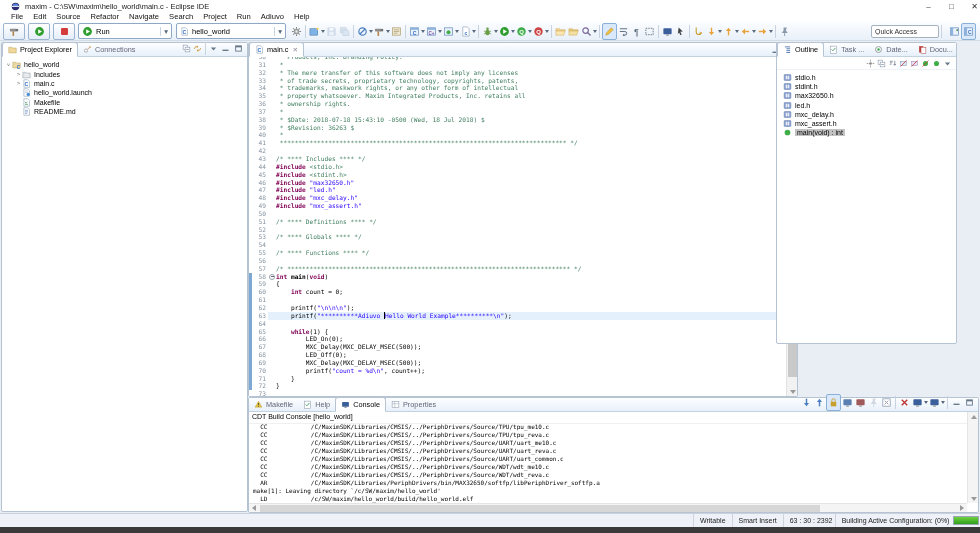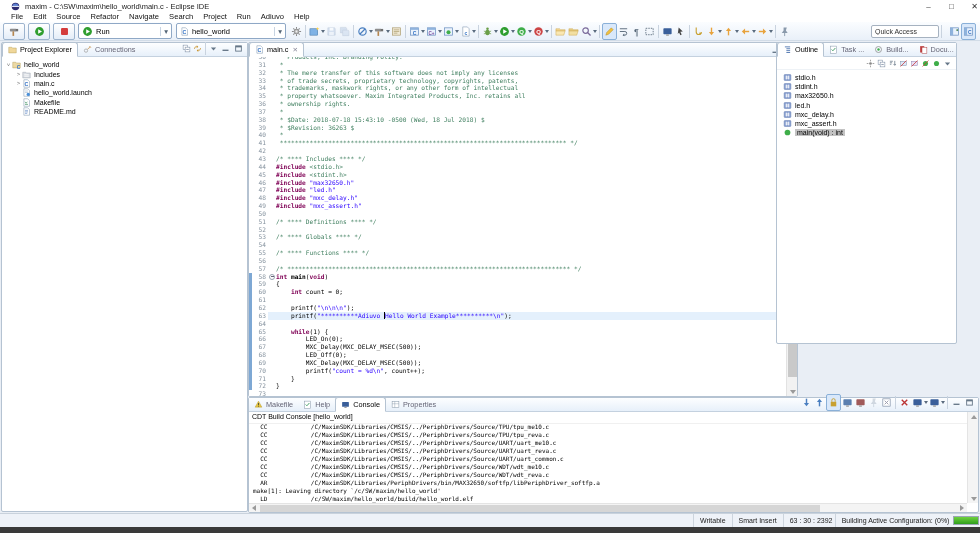--- a/index.html
+++ b/index.html
@@ -714,21 +714,21 @@
           </span>
           <span>Task ...</span>
         </span>
         <span class="tab">
           <span class="ic">
             <svg viewBox="0 0 12 12" width="9" height="9">
               <circle cx="6" cy="6" r="4" fill="none" stroke="#888" stroke-width="1"></circle>
               <circle cx="6" cy="6" r="1.6" fill="#3fae49"></circle>
             </svg>
           </span>
-          <span>Build...</span>
+          <span>Date...</span>
         </span>
         <span class="tab">
           <span class="ic">
             <svg viewBox="0 0 12 12" width="9" height="9">
               <rect x="1.5" y="1.5" width="5.5" height="8.5" fill="#c04444"></rect>
               <rect x="4" y="3" width="6.5" height="8" fill="#fff" stroke="#a33" stroke-width="0.6"></rect>
             </svg>
           </span>
           <span>Docu...</span>
         </span>

